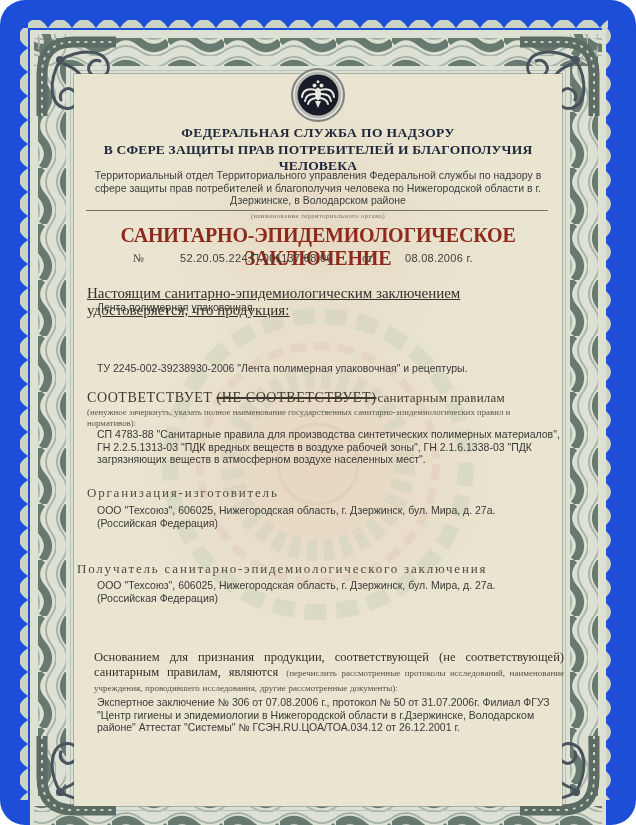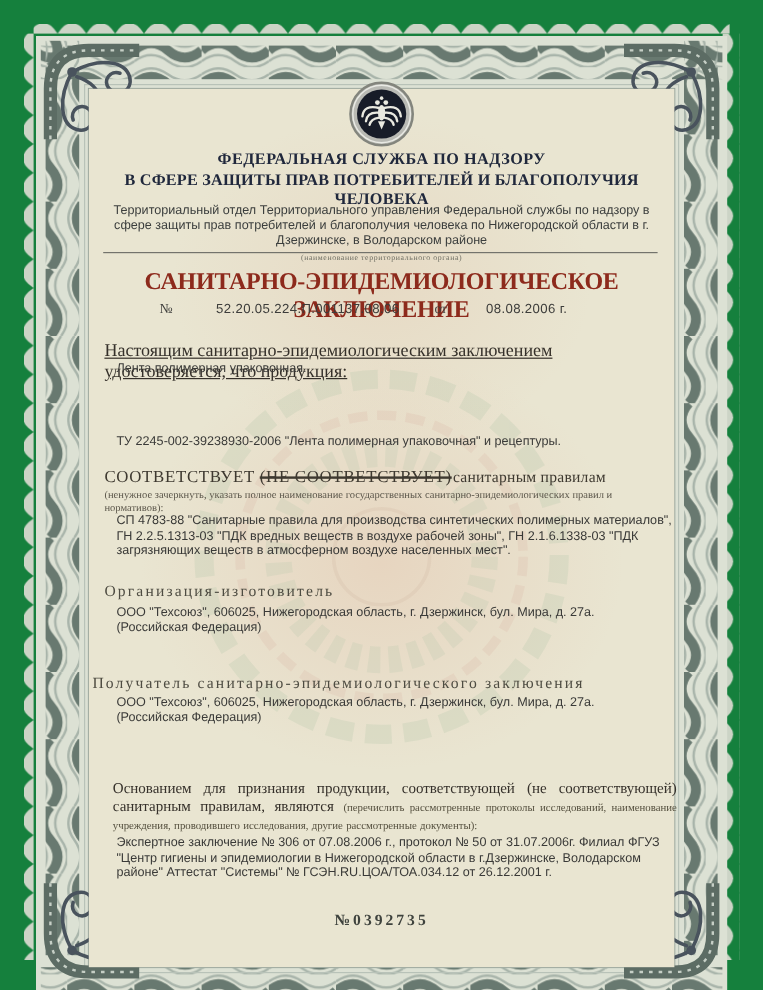--- a/index.html
+++ b/index.html
@@ -1,17 +1,17 @@
 <!DOCTYPE html>
 <html><head>
 <meta charset="utf-8">
 <style>
   html,body{margin:0;padding:0;background:#ffffff;}
-  .page{position:relative;width:636px;height:825px;background:#15803d;overflow:hidden;
-        font-family:"Liberation Serif",serif;}
+  .page{position:relative;width:636px;height:825px;background:#1d4ed8;overflow:hidden;
+        font-family:"Liberation Serif",serif;border-radius:25px;}
   .frame-svg{position:absolute;left:0;top:0;z-index:0;}
   .content{position:absolute;left:74px;top:74px;width:488px;height:732px;z-index:1;
     background:
       radial-gradient(ellipse 280px 240px at 50% 54%, rgba(226,176,152,0.30), rgba(226,176,152,0) 72%),
       radial-gradient(ellipse 250px 200px at 50% 22%, rgba(224,186,160,0.26), rgba(224,186,160,0) 70%),
       #e9e5d1;}
   .wm{position:absolute;left:0;top:0;z-index:0;pointer-events:none;}
   .abs{position:absolute;z-index:2;}
   .ctr{left:0;right:0;text-align:center;}
 
@@ -182,15 +182,14 @@
 
     <div class="abs sec-label recip-label">Получатель санитарно-эпидемиологического заключения</div>
     <div class="abs recip-value">ООО "Техсоюз", 606025, Нижегородская область, г. Дзержинск, бул. Мира, д. 27а. (Российская Федерация)</div>
 
     <div class="abs basis-para">
       <span>Основанием для признания продукции, соответствующей (не соответствующей) санитарным правилам, являются</span>
       <span class="basis-note">(перечислить рассмотренные протоколы исследований, наименование учреждения, проводившего исследования, другие рассмотренные документы):</span>
     </div>
     <div class="abs basis-value">Экспертное заключение № 306 от 07.08.2006 г., протокол № 50 от 31.07.2006г. Филиал ФГУЗ "Центр гигиены и эпидемиологии в Нижегородской области в г.Дзержинске, Володарском районе" Аттестат "Системы" № ГСЭН.RU.ЦОА/ТОА.034.12 от 26.12.2001 г.</div>
 
-    <div class="abs ctr serial">№0392735</div>
   </div>
 </div>
 
 </body></html>

